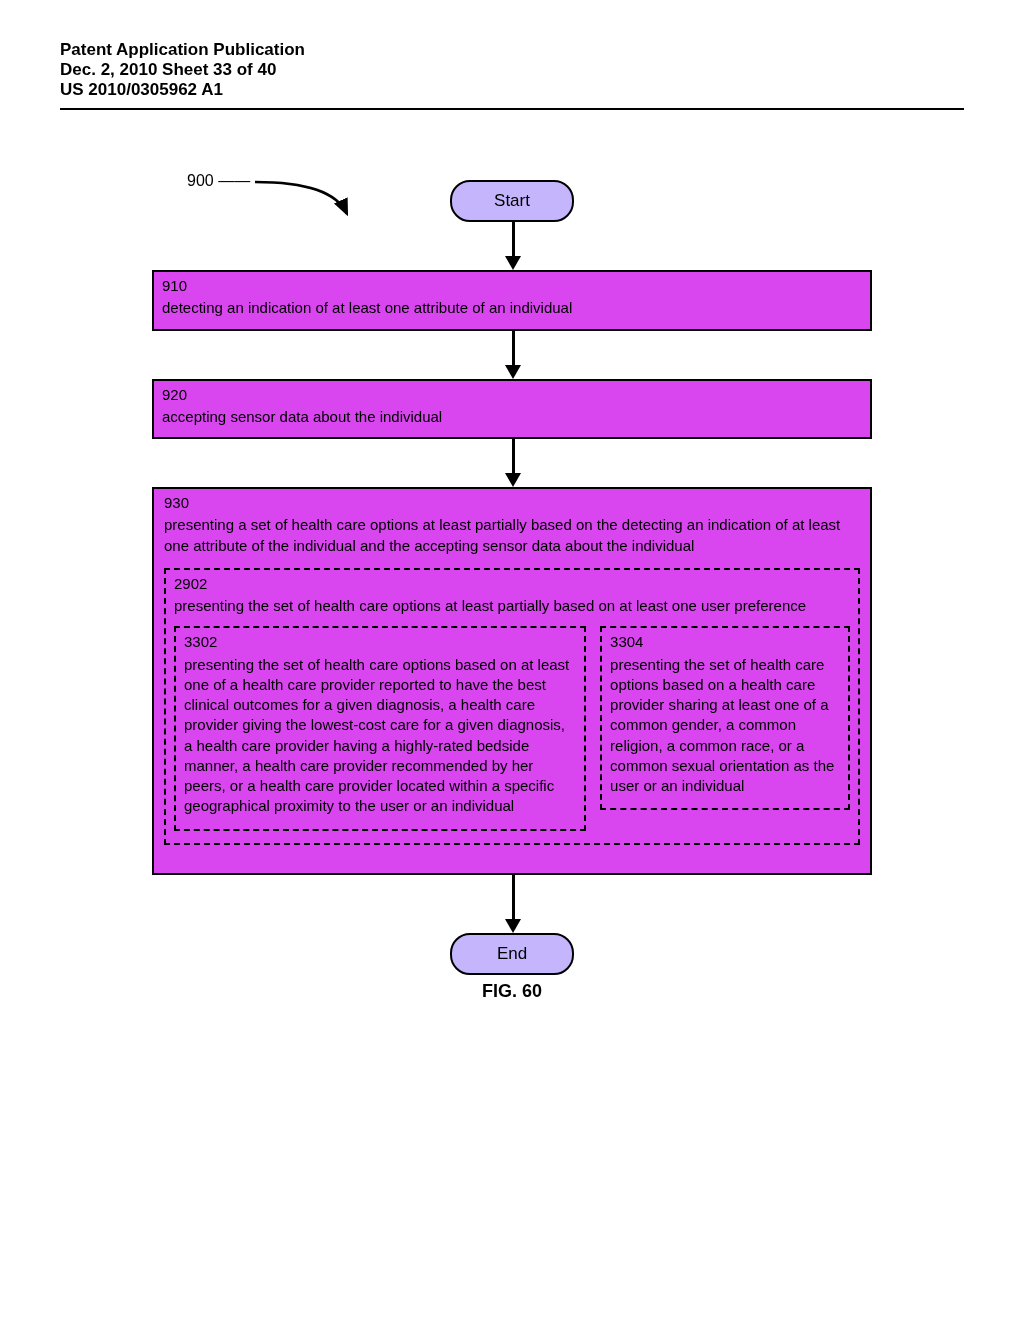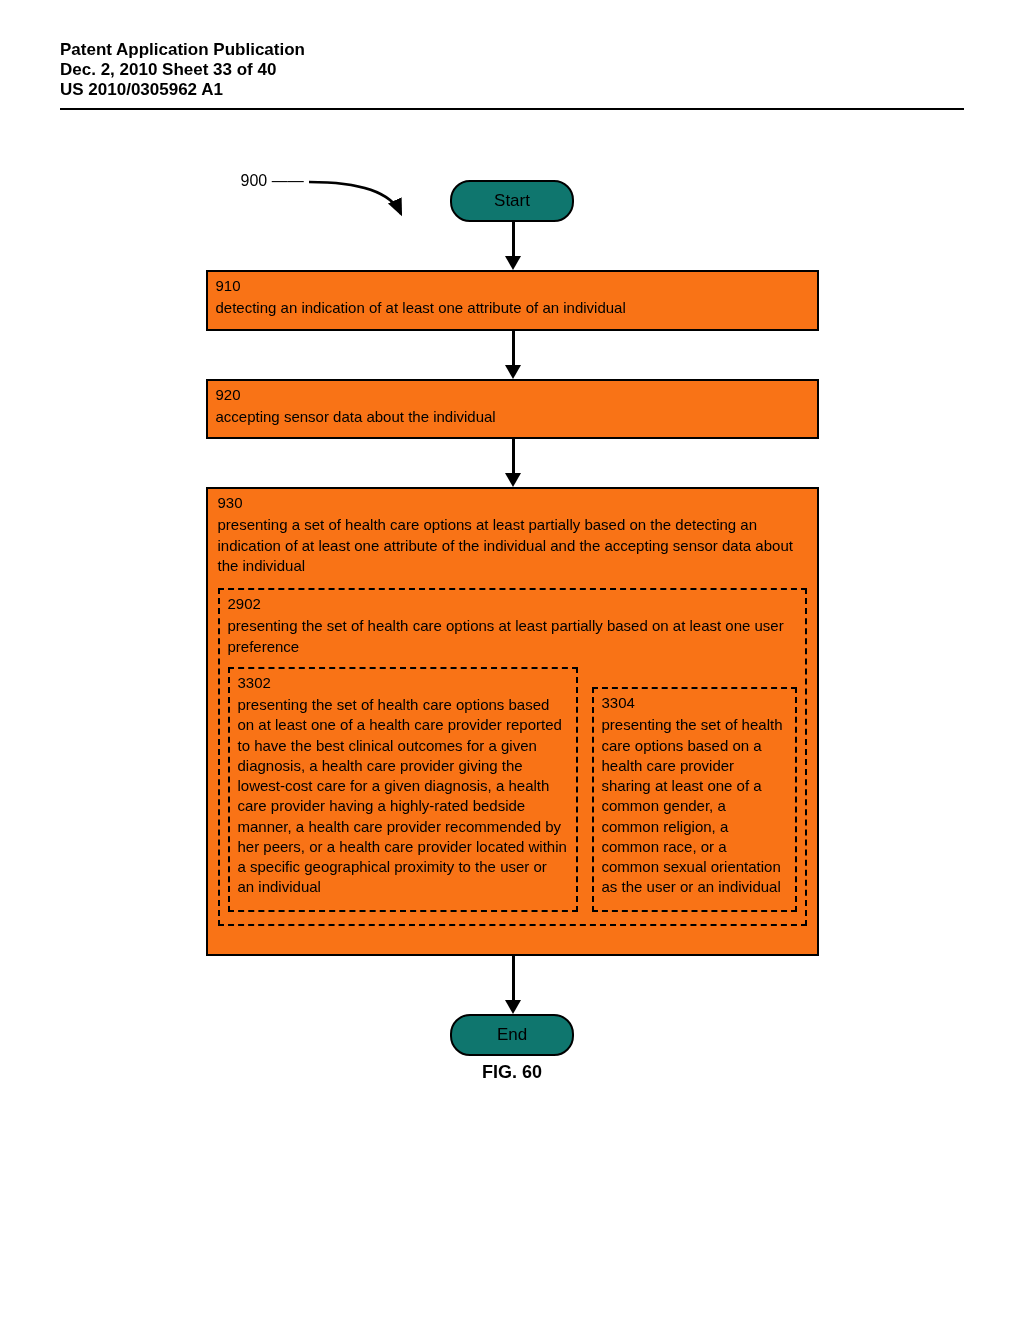--- a/index.html
+++ b/index.html
@@ -25,34 +25,34 @@
     flex-direction: column;
   }
   .hr {
     border: 0;
     border-top: 2px solid #000;
     margin: 0 0 40px 0;
   }
   .diagram {
     position: relative;
     margin: 70px auto 8px auto;
-    width: 613px;
+    width: 720px;
   }
   .terminal {
     display: block;
     margin: 0 auto;
     width: 120px;
     height: 38px;
     border: 2.5px solid #000;
     border-radius: 20px;
     text-align: center;
     line-height: 38px;
     font-size: 17px;
     font-weight: normal;
-    background: #0f766e;
+    background: #c4b5fd;
   }
   .arrow-down {
     position: relative;
     width: 0;
     margin: 0 auto;
   }
   .arrow-down .shaft {
     width: 2.5px;
     background: #000;
     margin: 0 auto;
@@ -62,21 +62,21 @@
     border-left: 8px solid transparent;
     border-right: 8px solid transparent;
     border-top: 14px solid #000;
     margin-left: -7px;
   }
   .box {
     border: 2.5px solid #000;
     padding: 4px 8px 10px 8px;
     font-size: 15px;
     line-height: 1.35;
-    background: #f97316;
+    background: #d946ef;
   }
   .box .num {
     font-size: 15px;
     display: block;
     margin-bottom: 2px;
   }
   .box930 {
     padding: 4px 10px 28px 10px;
   }
   .dashed-box {
@@ -88,21 +88,21 @@
   }
   .dashed-box .num {
     font-size: 15px;
     display: block;
     margin-bottom: 2px;
   }
   .inner-row {
     display: flex;
     gap: 14px;
     margin-top: 10px;
-    align-items: flex-end;
+    align-items: flex-start;
   }
   .inner-row .dashed-box {
     margin-top: 0;
   }
 
   .ref900-wrap {
     position: absolute;
     left: 35px;
     top: -8px;
     width: 200px;

